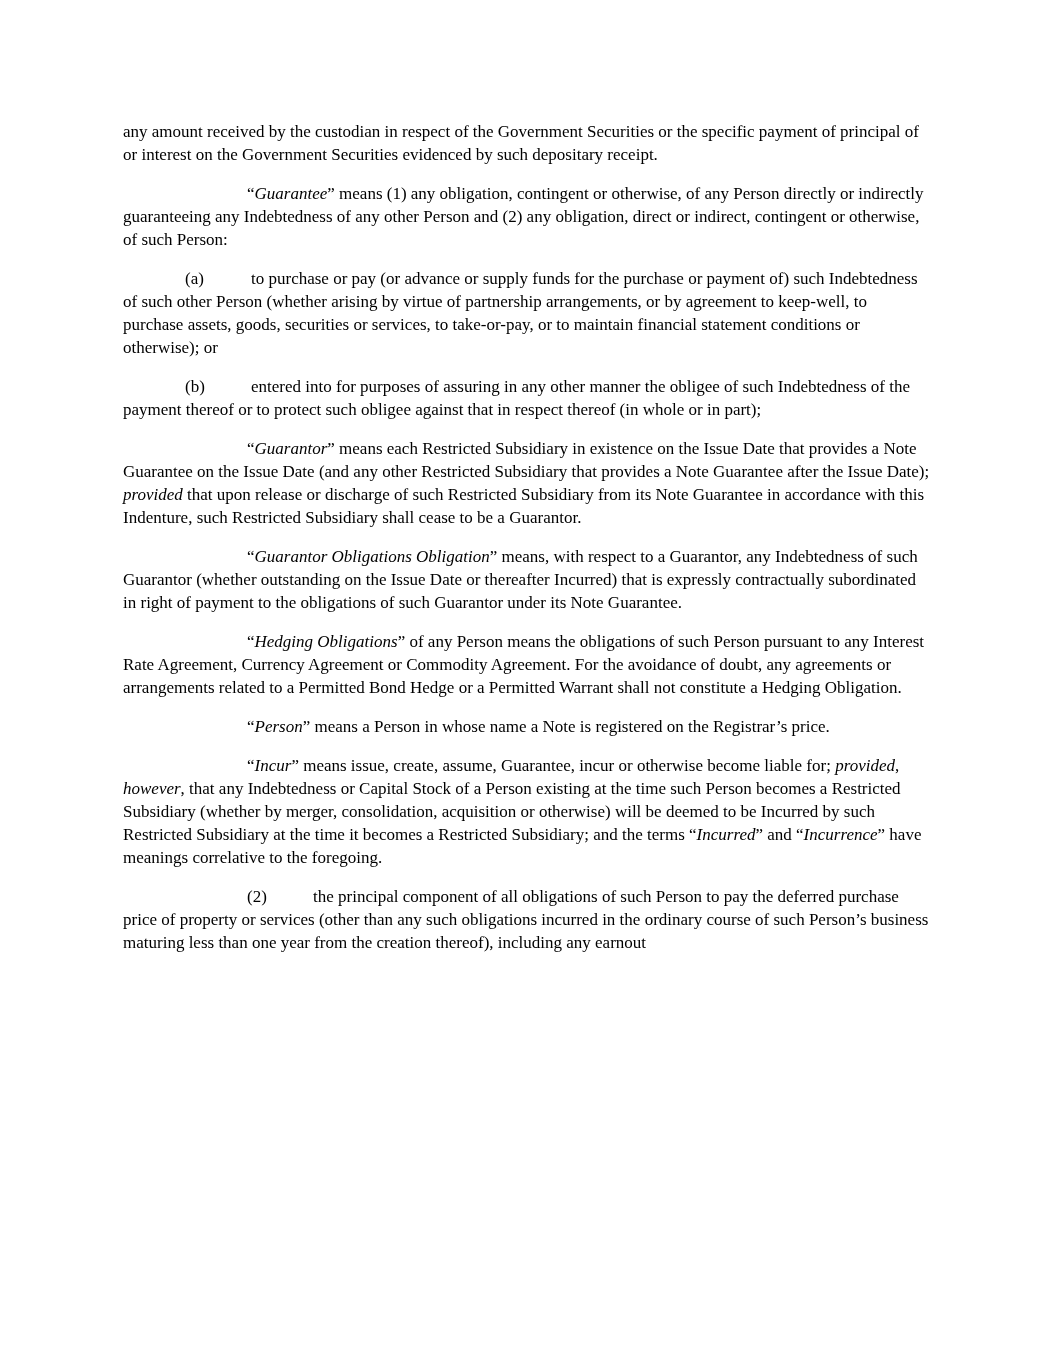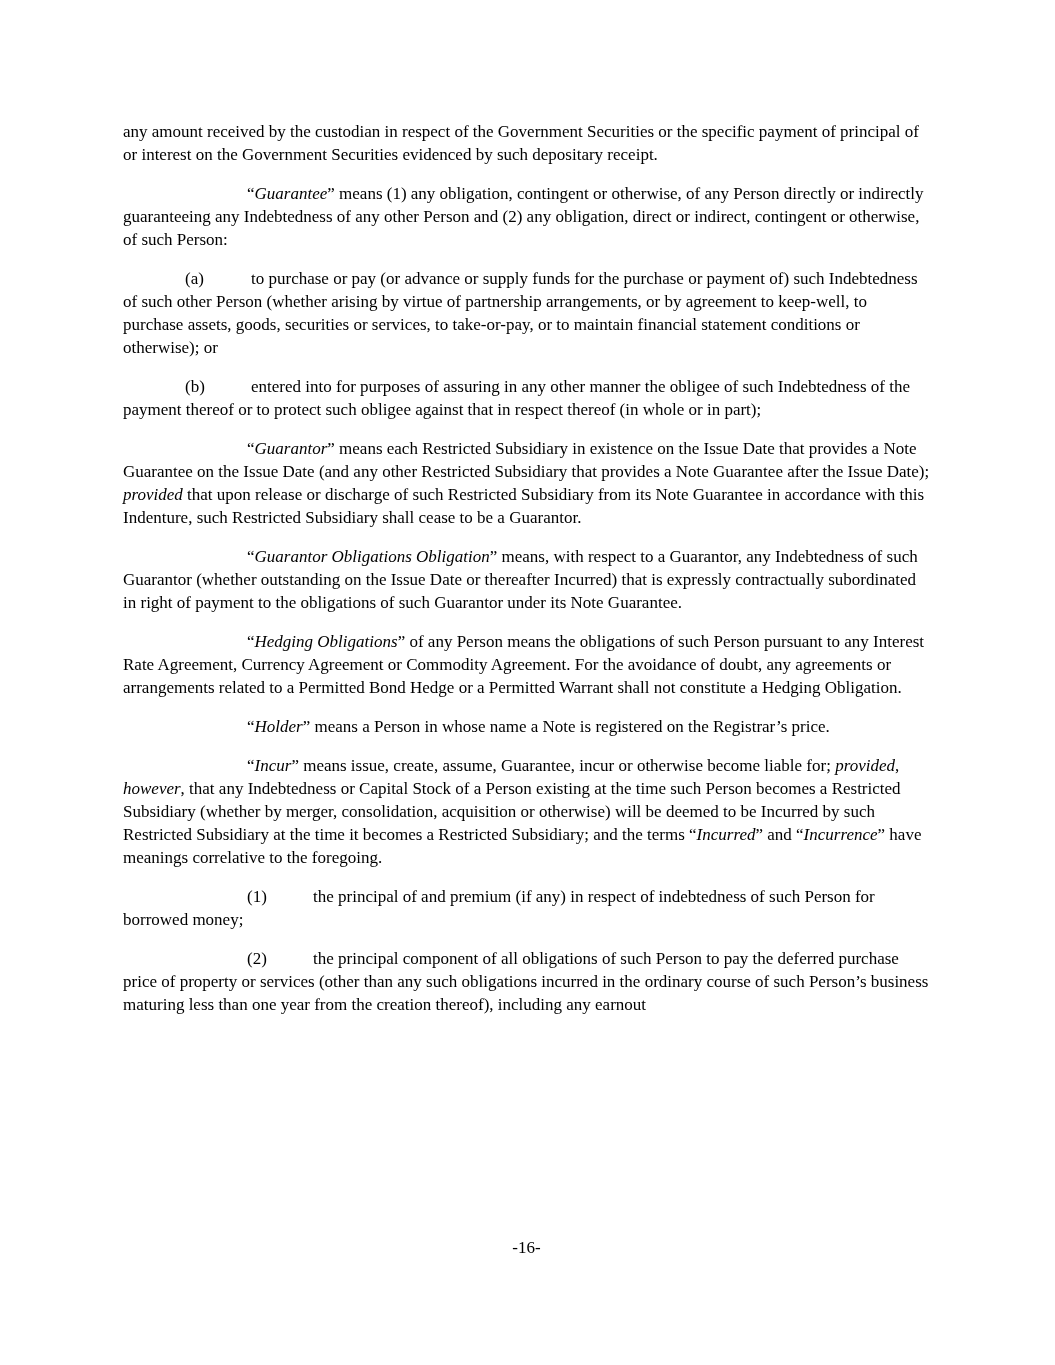--- a/index.html
+++ b/index.html
@@ -50,19 +50,17 @@
 
 <div class="page">
   <div class="doc-body">
       <p class="para flush"><span>any amount received by the custodian in respect of the Government Securities or the specific payment of principal of or interest on the Government Securities evidenced by such depositary receipt.</span></p>
       <p class="para definition"><span>“</span><i>Guarantee</i><span>” means (1) any obligation, contingent or otherwise, of any Person directly or indirectly guaranteeing any Indebtedness of any other Person and (2) any obligation, direct or indirect, contingent or otherwise, of such Person:</span></p>
       <p class="para subitem"><span class="item-label">(a)</span><span>to purchase or pay (or advance or supply funds for the purchase or payment of) such Indebtedness of such other Person (whether arising by virtue of partnership arrangements, or by agreement to keep-well, to purchase assets, goods, securities or services, to take-or-pay, or to maintain financial statement conditions or otherwise); or</span></p>
       <p class="para subitem"><span class="item-label">(b)</span><span>entered into for purposes of assuring in any other manner the obligee of such Indebtedness of the payment thereof or to protect such obligee against that in respect thereof (in whole or in part);</span></p>
       <p class="para definition"><span>“</span><i>Guarantor</i><span>” means each Restricted Subsidiary in existence on the Issue Date that provides a Note Guarantee on the Issue Date (and any other Restricted Subsidiary that provides a Note Guarantee after the Issue Date); </span><i>provided</i><span> that upon release or discharge of such Restricted Subsidiary from its Note Guarantee in accordance with this Indenture, such Restricted Subsidiary shall cease to be a Guarantor.</span></p>
       <p class="para definition"><span>“</span><i>Guarantor Obligations Obligation</i><span>” means, with respect to a Guarantor, any Indebtedness of such Guarantor (whether outstanding on the Issue Date or thereafter Incurred) that is expressly contractually subordinated in right of payment to the obligations of such Guarantor under its Note Guarantee.</span></p>
       <p class="para definition"><span>“</span><i>Hedging Obligations</i><span>” of any Person means the obligations of such Person pursuant to any Interest Rate Agreement, Currency Agreement or Commodity Agreement. For the avoidance of doubt, any agreements or arrangements related to a Permitted Bond Hedge or a Permitted Warrant shall not constitute a Hedging Obligation.</span></p>
-      <p class="para definition"><span>“</span><i>Holder</i><span>” means a Person in whose name a Note is registered on the Registrar’s price.</span></p>
+      <p class="para definition"><span>“</span><i>Person</i><span>” means a Person in whose name a Note is registered on the Registrar’s price.</span></p>
       <p class="para definition"><span>“</span><i>Incur</i><span>” means issue, create, assume, Guarantee, incur or otherwise become liable for; </span><i>provided</i><span>, </span><i>however</i><span>, that any Indebtedness or Capital Stock of a Person existing at the time such Person becomes a Restricted Subsidiary (whether by merger, consolidation, acquisition or otherwise) will be deemed to be Incurred by such Restricted Subsidiary at the time it becomes a Restricted Subsidiary; and the terms “</span><i>Incurred</i><span>” and “</span><i>Incurrence</i><span>” have meanings correlative to the foregoing.</span></p>
-      <p class="para numbered"><span class="item-label">(1)</span><span>the principal of and premium (if any) in respect of indebtedness of such Person for borrowed money;</span></p>
       <p class="para numbered"><span class="item-label">(2)</span><span>the principal component of all obligations of such Person to pay the deferred purchase price of property or services (other than any such obligations incurred in the ordinary course of such Person’s business maturing less than one year from the creation thereof), including any earnout</span></p>
     </div>
-  <div class="page-number">-16-</div>
 </div>
 
 </body></html>

